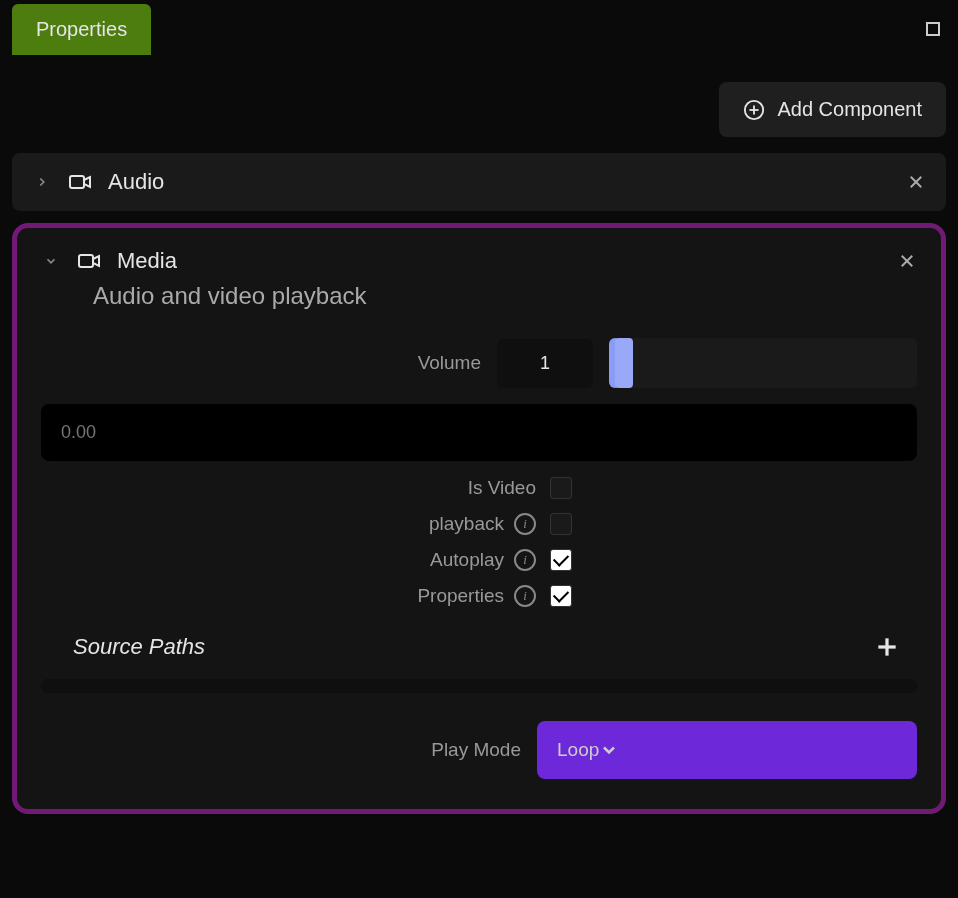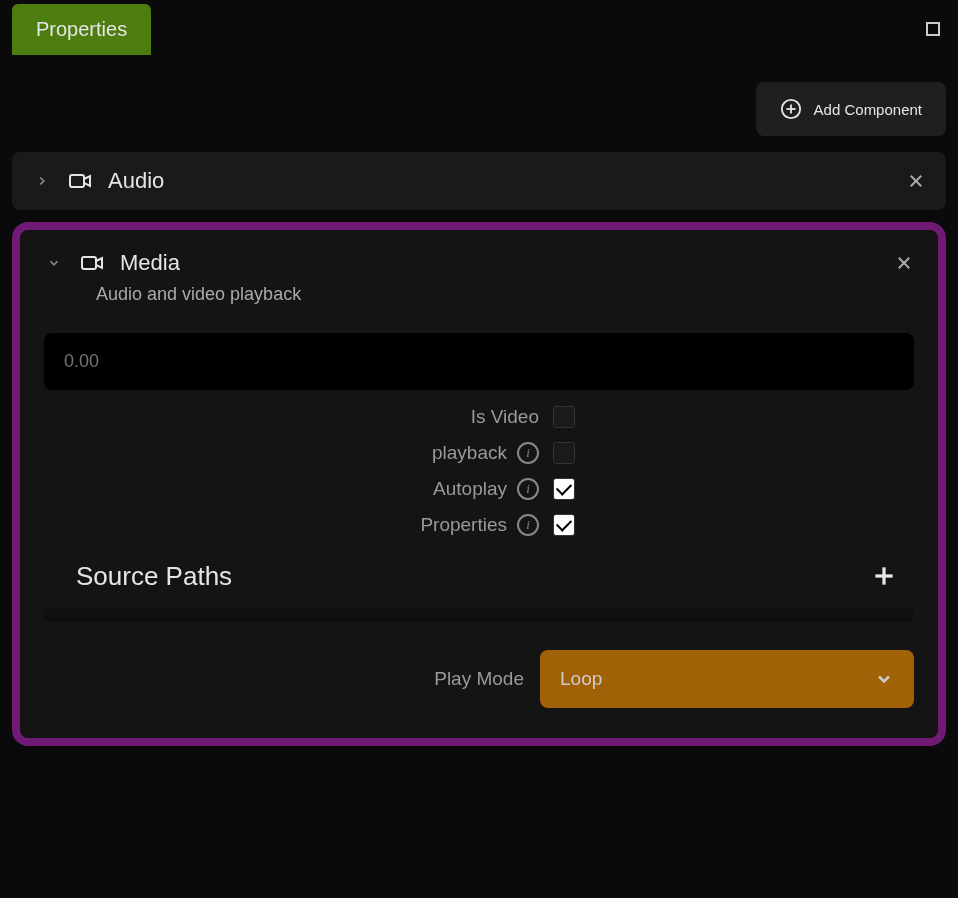--- a/index.html
+++ b/index.html
@@ -53,21 +53,21 @@
     .add-component-row {
       display: flex;
       justify-content: flex-end;
       padding: 24px 0 16px 0;
     }
     .add-component-btn {
       background: #1f1f1f;
       border: none;
       color: #e5e5e5;
       padding: 16px 24px;
-      font-size: 15px;
+      font-size: 20px;
       font-weight: 500;
       border-radius: 8px;
       display: flex;
       align-items: center;
       gap: 12px;
       cursor: pointer;
     }
     .component-row {
       background: #1a1a1a;
       border-radius: 8px;
@@ -102,34 +102,34 @@
     .close-btn {
       width: 20px;
       height: 20px;
       color: #aaa;
       cursor: pointer;
       display: flex;
       align-items: center;
       justify-content: center;
     }
     .media-panel {
-      border: 8px solid #701a75;
+      border: 5px solid #701a75;
       border-radius: 16px;
       padding: 20px 24px 30px 24px;
       background: #141414;
     }
     .media-header {
       display: flex;
       align-items: center;
       gap: 16px;
       margin-bottom: 8px;
     }
     .media-subtitle {
       color: #aaa;
-      font-size: 18px;
+      font-size: 24px;
       margin-left: 52px;
       margin-bottom: 28px;
     }
     .prop-row {
       display: flex;
       align-items: center;
       margin-bottom: 16px;
       gap: 16px;
     }
     .prop-label {
@@ -235,48 +235,48 @@
       margin-top: -3px;
     }
     .source-paths-row {
       display: flex;
       align-items: center;
       justify-content: space-between;
       margin-top: 24px;
       margin-bottom: 16px;
     }
     .source-paths-title {
-      font-size: 26px;
+      font-size: 22px;
       color: #e5e5e5;
       margin-left: 32px;
+      font-style: italic;
     }
     .plus-btn {
       width: 32px;
       height: 32px;
       color: #e5e5e5;
       cursor: pointer;
       display: flex;
       align-items: center;
       justify-content: center;
       margin-right: 14px;
     }
     .bar {
       height: 14px;
       background: #0f0f0f;
       border-radius: 7px;
       margin-bottom: 28px;
     }
     .select-wrapper {
-      background: #a16207;
+      background: #6d28d9;
       border-radius: 8px;
       padding: 18px 20px;
       flex: 1;
       display: flex;
       align-items: center;
-      justify-content: space-between;
       cursor: pointer;
     }
     .select-value {
       color: #ccc;
       font-size: 19px;
     }
     .checkbox-row {
       display: flex;
       align-items: center;
       margin-bottom: 14px;
@@ -346,20 +346,28 @@
         <div class="component-title">Media</div>
         <div class="close-btn">
           <svg width="18" height="18" viewBox="0 0 24 24" fill="none" stroke="currentColor" stroke-width="2.5">
               <line x1="5" y1="5" x2="19" y2="19"></line>
               <line x1="19" y1="5" x2="5" y2="19"></line>
             </svg>
         </div>
       </div>
       <div class="media-subtitle">Audio and video playback</div>
 
+      <div class="prop-row">
+        <div class="prop-label" style="width: 440px;">Volume</div>
+        <input class="number-input" value="1" style="">
+        <div class="slider-track">
+          <div class="slider-fill"></div>
+          <div class="slider-thumb"></div>
+        </div>
+      </div>
 
       <div class="prop-row">
         <input class="text-input" placeholder="0.00" style="">
       </div>
 
       <div class="checkbox-row">
         <div class="prop-label-checkbox">
           <span>Is Video</span>
         </div>
         <div class="checkbox"></div>

